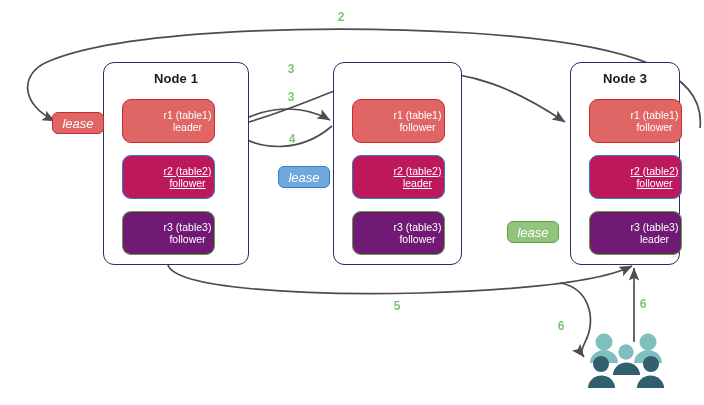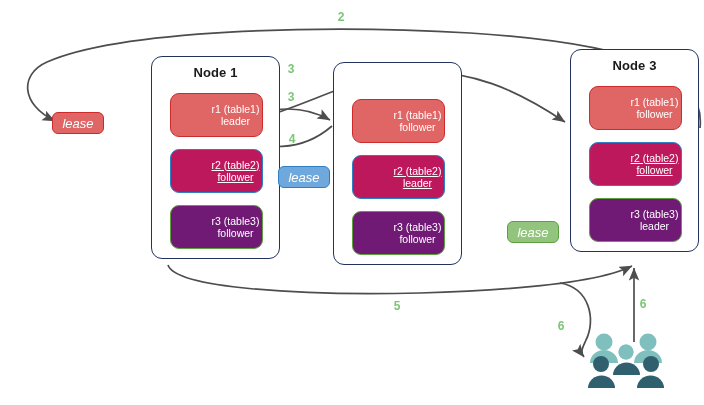--- a/index.html
+++ b/index.html
@@ -48,21 +48,21 @@
 
     <path d="M 332 126 C 302 152 262 152 235 133" fill="none" stroke="#4d4d4d" stroke-width="1.7" marker-end="url(#ah)"></path>
 
     <path d="M 168 265 C 175 288 300 296 420 293 C 520 290 600 282 632 266" fill="none" stroke="#4d4d4d" stroke-width="1.7" marker-end="url(#ah)"></path>
 
     <path d="M 634 342 L 634 268" fill="none" stroke="#4d4d4d" stroke-width="1.7" marker-end="url(#ah)"></path>
 
     <path d="M 560 283 C 590 288 596 320 586 340 C 582 349 580 352 584 357" fill="none" stroke="#4d4d4d" stroke-width="1.7" marker-end="url(#ah)"></path>
   </svg>
 
-  <div class="node" style="left:103px;top:56px;width:129px;height:203px;margin-left:48px;">
+  <div class="node" style="left:103px;top:62px;width:146px;height:203px;">
     <div class="node-title">Node 1</div>
     <div class="replica r-red" style="left:18px;top:36px;width:93px;height:44px;">
       <span>r1 (table1)</span>
       <span class="l2">leader</span>
     </div>
     <div class="replica r-blue" style="left:18px;top:92px;width:93px;height:44px;">
       <span>r2 (table2)</span>
       <span class="l2">follower</span>
     </div>
     <div class="replica r-green" style="left:18px;top:148px;width:93px;height:44px;">
@@ -79,21 +79,21 @@
     <div class="replica r-blue" style="left:18px;top:92px;width:93px;height:44px;">
       <span>r2 (table2)</span>
       <span class="l2">leader</span>
     </div>
     <div class="replica r-green" style="left:18px;top:148px;width:93px;height:44px;">
       <span>r3 (table3)</span>
       <span class="l2">follower</span>
     </div>
   </div>
 
-  <div class="node" style="left:570px;top:49px;width:129px;height:203px;">
+  <div class="node" style="left:570px;top:62px;width:110px;height:203px;">
     <div class="node-title">Node 3</div>
     <div class="replica r-red" style="left:18px;top:36px;width:93px;height:44px;">
       <span>r1 (table1)</span>
       <span class="l2">follower</span>
     </div>
     <div class="replica r-blue" style="left:18px;top:92px;width:93px;height:44px;">
       <span>r2 (table2)</span>
       <span class="l2">follower</span>
     </div>
     <div class="replica r-green" style="left:18px;top:148px;width:93px;height:44px;">

